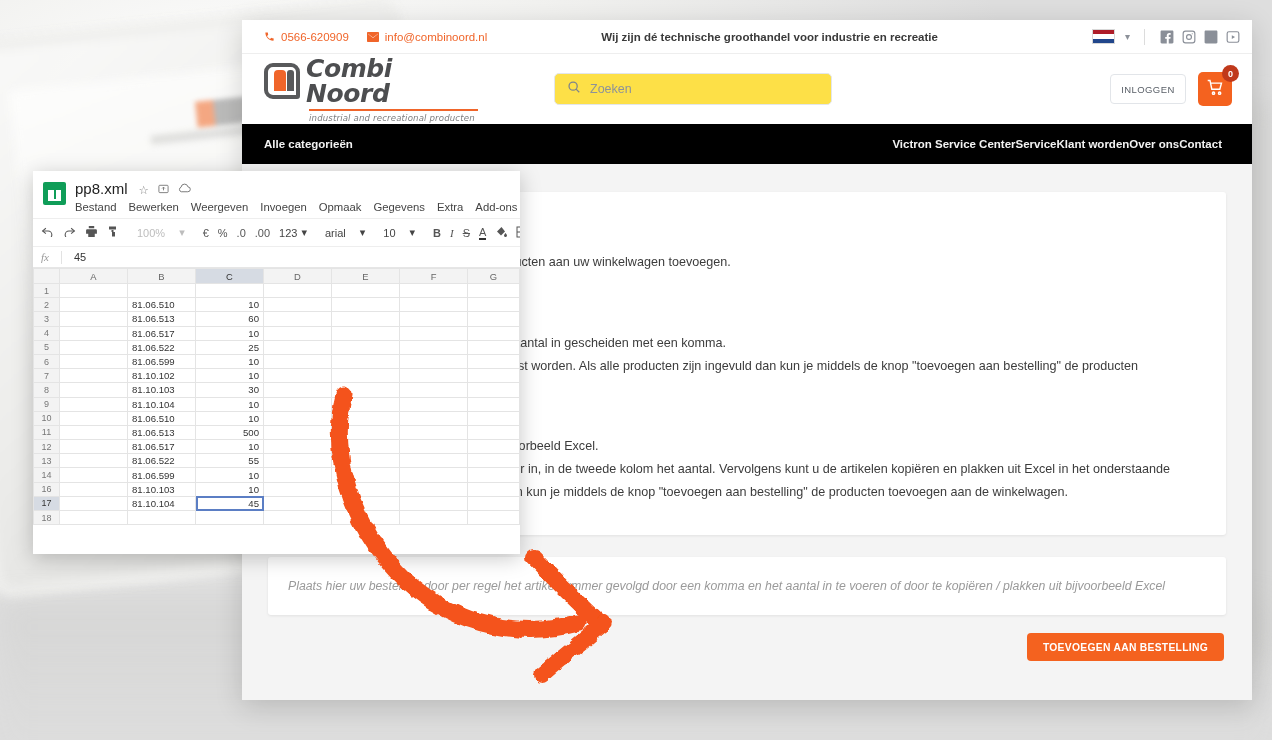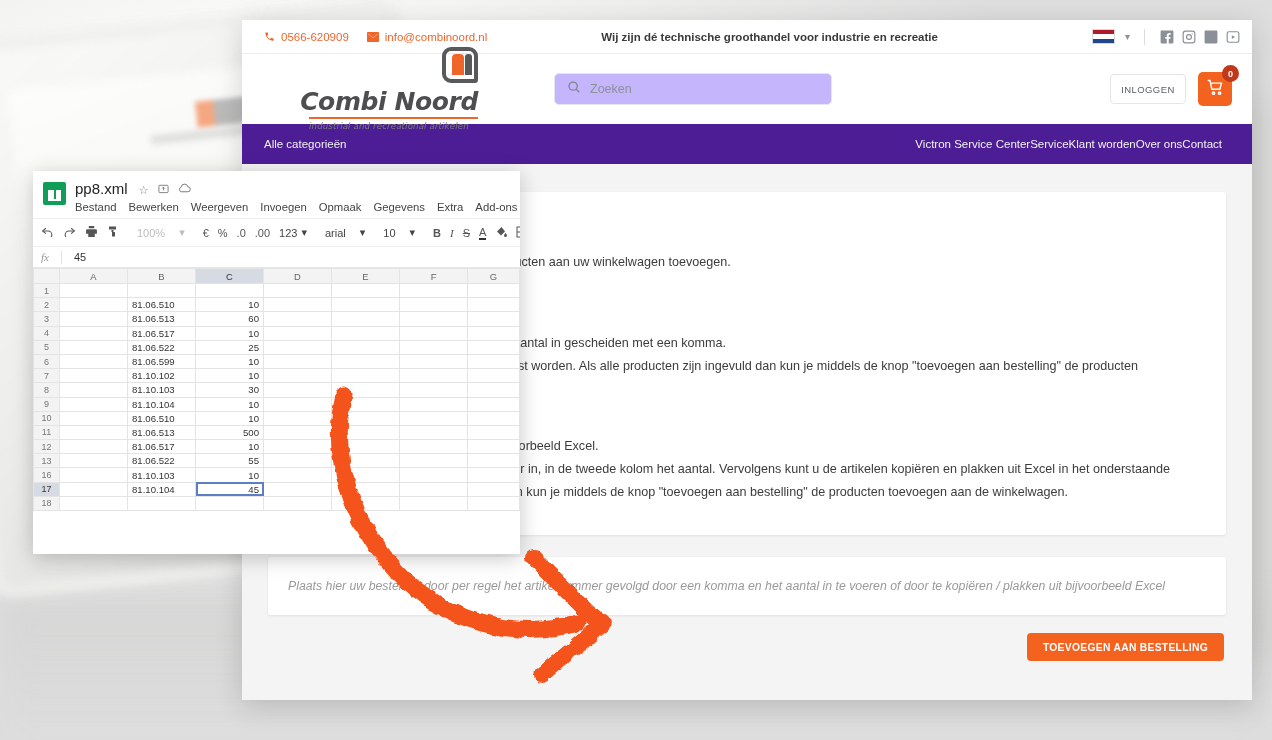--- a/index.html
+++ b/index.html
@@ -97,21 +97,21 @@
     color: #8a8f98;
   }
 
   
   .header {
     height: 70px; background: #fff;
     display: flex; align-items: center; padding: 0 12px 0 22px;
     gap: 16px;
   }
   .logo { width: 214px; flex-shrink: 0; }
-  .logo-row { display: flex; align-items: flex-end; gap: 6px; flex-direction: column; }
+  .logo-row { display: flex; align-items: center; gap: 6px; }
   .logo-mark {
     width: 36px; height: 36px; position: relative;
     border: 4px solid #58595b; border-radius: 9px 9px 3px 9px;
     flex-shrink: 0;
   }
   .logo-mark::after {
     content:""; position:absolute; left: 6px; top: 3px;
     width: 12px; height: 21px; background: #f0652a;
     border-radius: 4px 4px 0 0;
   }
@@ -126,21 +126,21 @@
     color: #4d4e50; letter-spacing: -.4px; line-height: 1;
   }
   .logo-rule { height: 2px; background: #f0652a; margin: 3px 0 2px 45px; }
   .logo-tag {
     margin-left: 45px; font-size: 8.6px; font-style: italic;
     color: #7c7d7f; letter-spacing: .15px;
     font-family: "DejaVu Sans", sans-serif;
   }
   .search-wrap { flex: 1; display: flex; justify-content: flex-start; padding-left: 60px;}
   .search-box {
-    width: 278px; height: 32px; background: #c4b5fd;
+    width: 278px; height: 32px; background: #fde047;
     border: 1px solid #e3e6ea; border-radius: 5px;
     display: flex; align-items: center; gap: 9px; padding: 0 12px;
   }
   .search-box input {
     border: 0; outline: 0; background: transparent; flex: 1;
     font-size: 12.5px; color: #555; font-family: "Liberation Sans", sans-serif;
   }
   .search-box input::placeholder { color: #8d9299; }
   .header-right { display: flex; align-items: center; gap: 12px; padding-right: 8px; }
   .login-btn {
@@ -158,23 +158,23 @@
   .cart-badge {
     position: absolute; top: -7px; right: -7px;
     width: 17px; height: 17px; border-radius: 50%;
     background: #c0391b; color: #fff;
     font-size: 9px; display: flex; align-items: center; justify-content: center;
     font-weight: 600;
   }
 
   
   .nav {
-    height: 40px; background: #4c1d95;
+    height: 40px; background: #000000;
     display: flex; align-items: center; padding: 0 22px;
-    color: #f2f2f2; font-size: 11.5px;
+    color: #f2f2f2; font-size: 11.5px; font-weight: bold;
   }
   .nav .cats { flex-shrink: 0; cursor: pointer; }
   .nav .links { margin-left: auto; display: flex; padding-right: 8px; align-items: center; }
   .nav .links span { cursor: pointer; }
 
   
   .content { padding: 28px 26px 0 26px; }
   .card {
     background: #fff; border-radius: 3px;
     box-shadow: 0 1px 3px rgba(0,0,0,.08);
@@ -354,21 +354,21 @@
     </div>
   </div>
 
   <div class="header">
     <div class="logo">
       <div class="logo-row">
         <span class="logo-mark"></span>
         <span class="logo-word">Combi Noord</span>
       </div>
       <div class="logo-rule"></div>
-      <div class="logo-tag">industrial and recreational artikelen</div>
+      <div class="logo-tag">industrial and recreational producten</div>
     </div>
 
     <div class="search-wrap">
       <div class="search-box">
         <span>
           <svg width="14" height="14" viewBox="0 0 24 24" fill="none" stroke="#7e848c" stroke-width="2.2">
               <circle cx="10.5" cy="10.5" r="7"></circle>
               <path d="M15.6 15.6L21 21"></path>
             </svg>
         </span>
@@ -672,20 +672,30 @@
           <td class="rownum">13</td>
           <td class="colA"></td>
           <td class="colB">81.06.522</td>
           <td class="colC">55</td>
           <td class="colD"></td>
           <td class="colE"></td>
           <td class="colF"></td>
           <td class="colG"></td>
         </tr>
         <tr>
+          <td class="rownum">14</td>
+          <td class="colA"></td>
+          <td class="colB">81.06.599</td>
+          <td class="colC">10</td>
+          <td class="colD"></td>
+          <td class="colE"></td>
+          <td class="colF"></td>
+          <td class="colG"></td>
+        </tr>
+        <tr>
           <td class="rownum">16</td>
           <td class="colA"></td>
           <td class="colB">81.10.103</td>
           <td class="colC">10</td>
           <td class="colD"></td>
           <td class="colE"></td>
           <td class="colF"></td>
           <td class="colG"></td>
         </tr>
         <tr>

